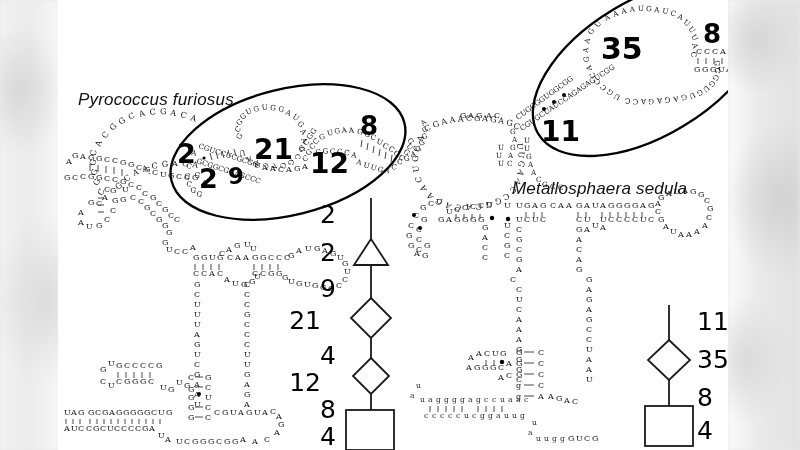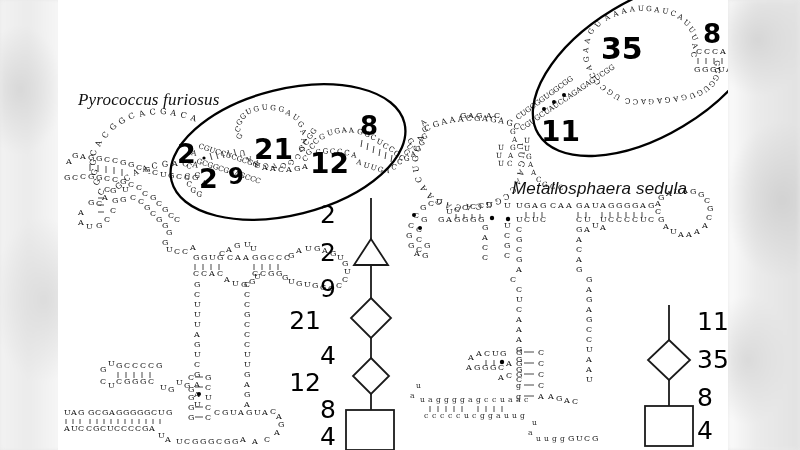--- a/index.html
+++ b/index.html
@@ -33,21 +33,21 @@
   .svgroot{position:absolute;left:0;top:0;width:670px;height:450px;}
 
   .species{
     position:absolute;
     font-style:italic;
     font-size:17px;
     color:#111;
     white-space:nowrap;
     letter-spacing:0.2px;
   }
-  #sp-pyro{left:20px;top:90px;font-family:Liberation Serif, serif;}
+  #sp-pyro{left:20px;top:90px;}
   #sp-meta{left:454px;top:179px;}
 
   .bignum{
     position:absolute;
     font-family:"DejaVu Sans", sans-serif;
     font-weight:700;
     color:#000;
     line-height:1;
     white-space:nowrap;
   }

